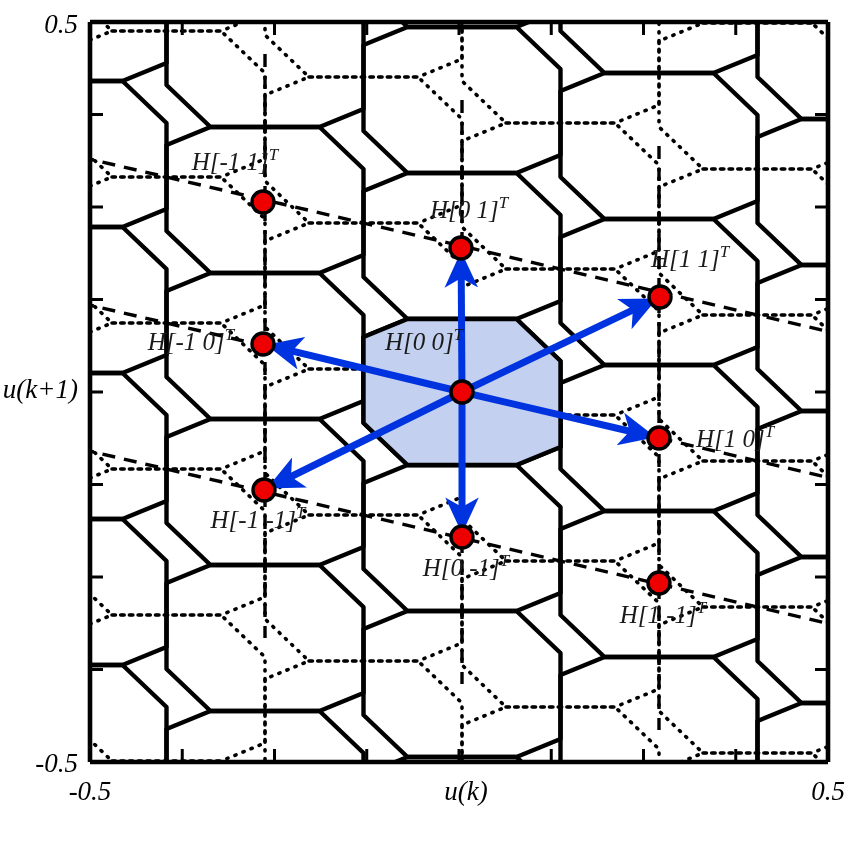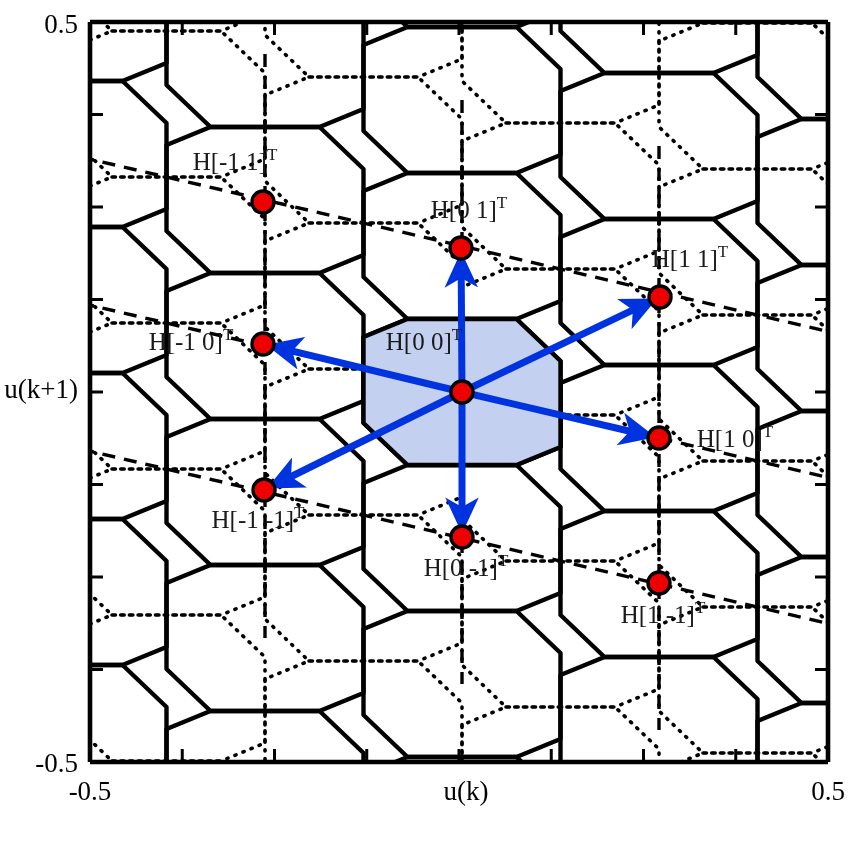--- a/index.html
+++ b/index.html
@@ -1,18 +1,18 @@
 <!DOCTYPE html>
 <html><head>
 <meta charset="utf-8">
 <style>
   html,body{margin:0;padding:0;background:#ffffff;}
   body{width:850px;height:850px;overflow:hidden;
        font-family:"Liberation Serif","DejaVu Serif",serif;}
-  #root{position:relative;width:850px;height:850px;background:#fff;}
+  #root{position:relative;width:850px;height:850px;background:#fff;font-style:italic;}
   svg{display:block;}
   .axis-label{font-size:27px;fill:#000;font-family:"Liberation Serif","DejaVu Serif",serif;}
   .pt-label{font-size:25px;fill:#1a1a1a;font-family:"Liberation Serif","DejaVu Serif",serif;}
   .sup{font-size:17px;}
 </style>
 </head>
 <body>
 
 <div id="root">
 <svg id="fig" width="850" height="850" viewBox="0 0 850 850">

